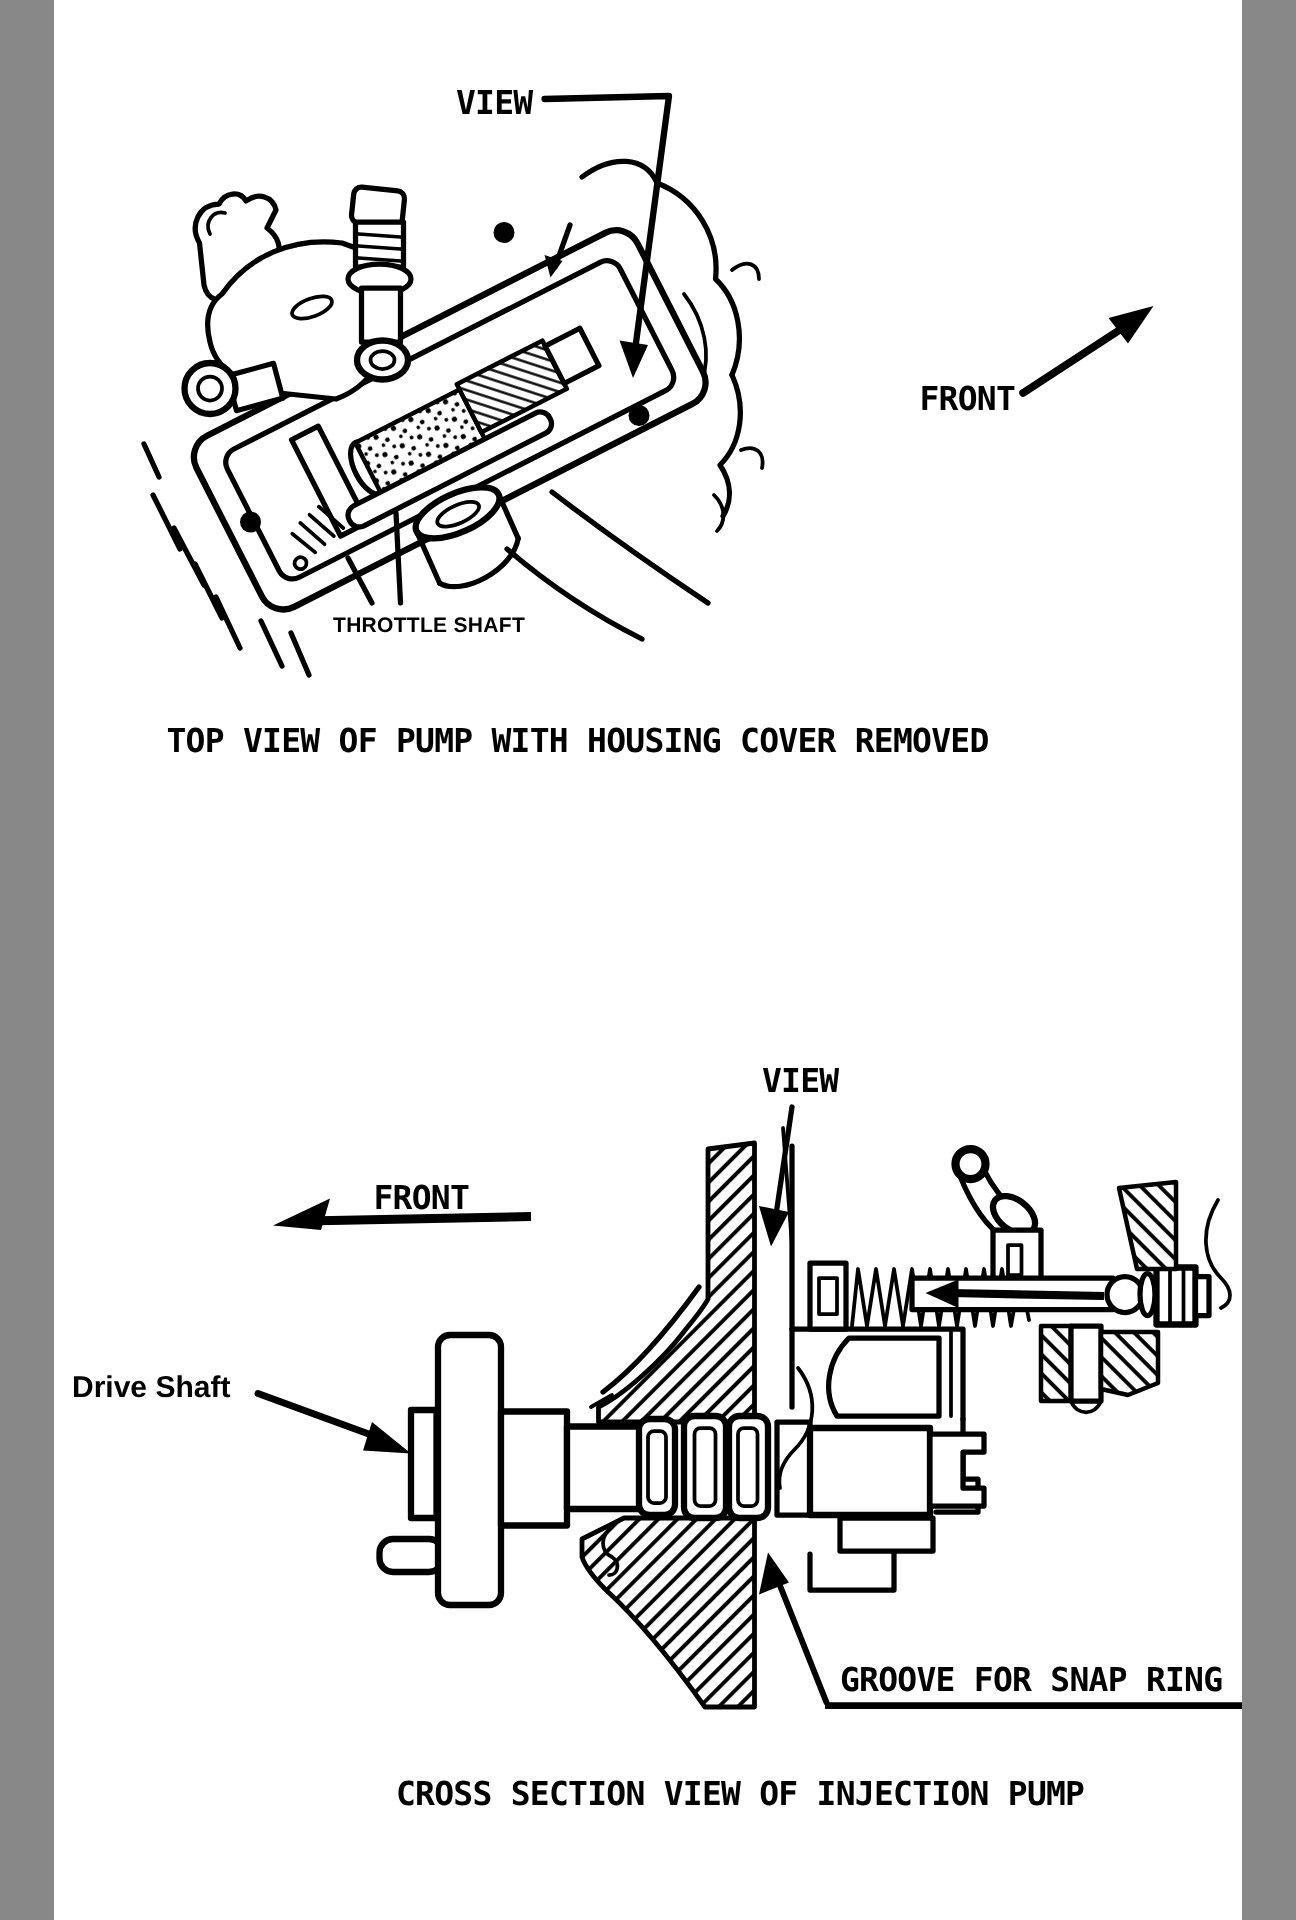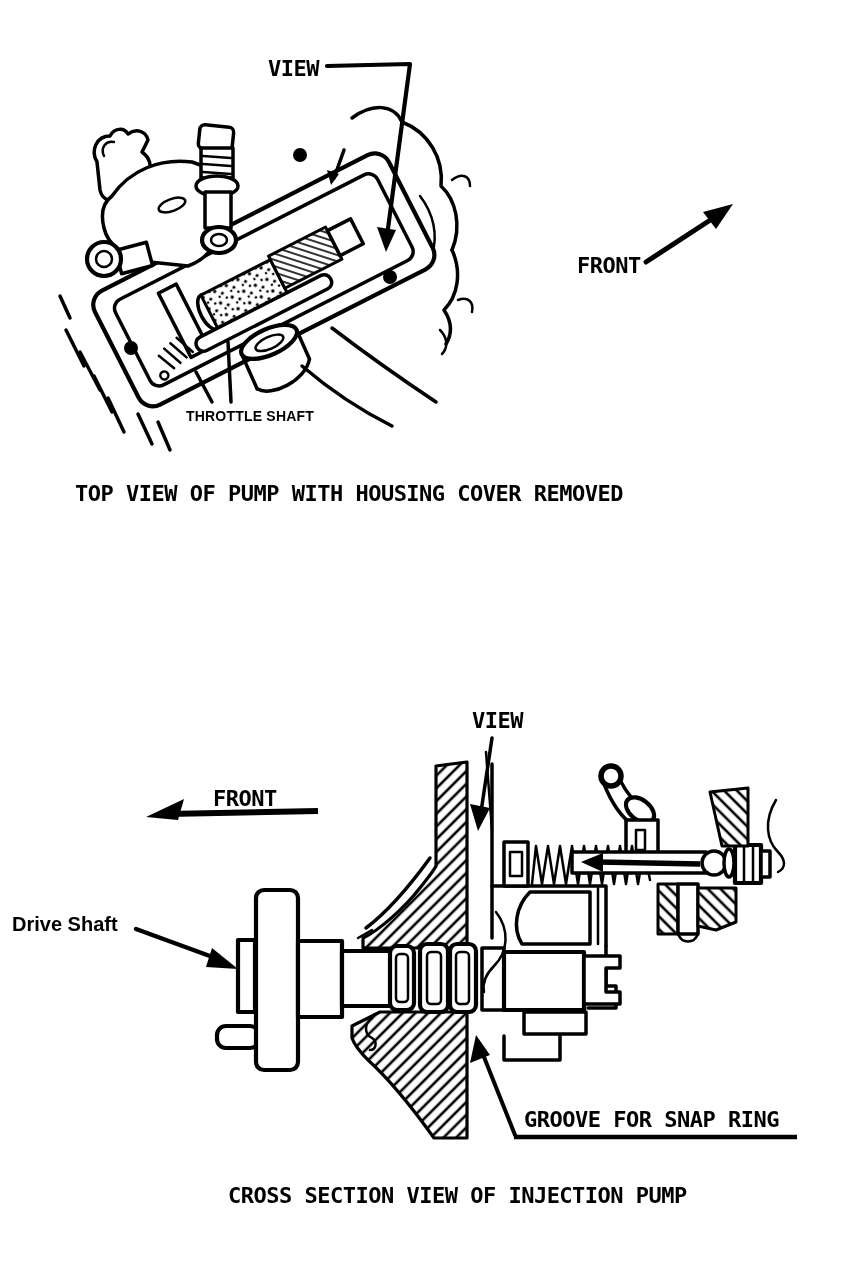--- a/index.html
+++ b/index.html
@@ -1,17 +1,17 @@
 <!DOCTYPE html>
 <html><head>
 <meta charset="utf-8">
 <style>
   html,body{margin:0;padding:0;background:#888;}
   .page{
-    position:relative;width:864px;height:1280px;background:#ffffff;
+    position:relative;width:792px;height:1280px;background:#ffffff;
     margin:0 auto;overflow:hidden;
     font-family:"DejaVu Sans Mono", monospace;
   }
   svg{position:absolute;left:0;top:0;}
   .ln{fill:none;stroke:#000;stroke-width:3.5;stroke-linecap:round;stroke-linejoin:round;}
   .ln2{fill:none;stroke:#000;stroke-width:2.5;stroke-linecap:round;stroke-linejoin:round;}
   .wh{fill:#fff;stroke:#000;stroke-width:3.5;stroke-linecap:round;stroke-linejoin:round;}
   .wh4{fill:#fff;stroke:#000;stroke-width:4.2;stroke-linecap:round;stroke-linejoin:round;}
   .blk{fill:#000;stroke:none;}
   .hatchA{fill:url(#hatchA);stroke:#000;stroke-width:3.2;stroke-linejoin:round;}

